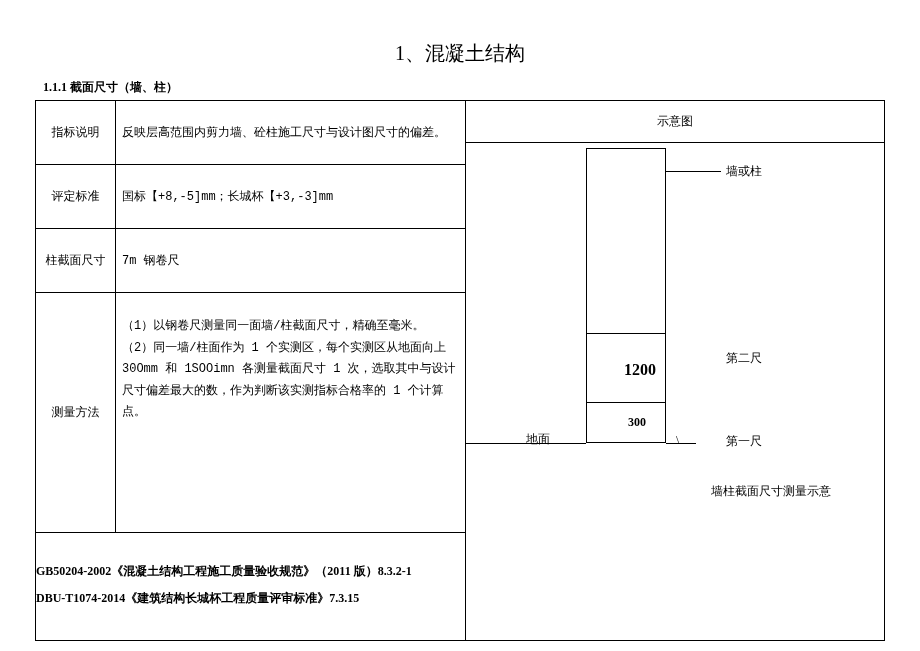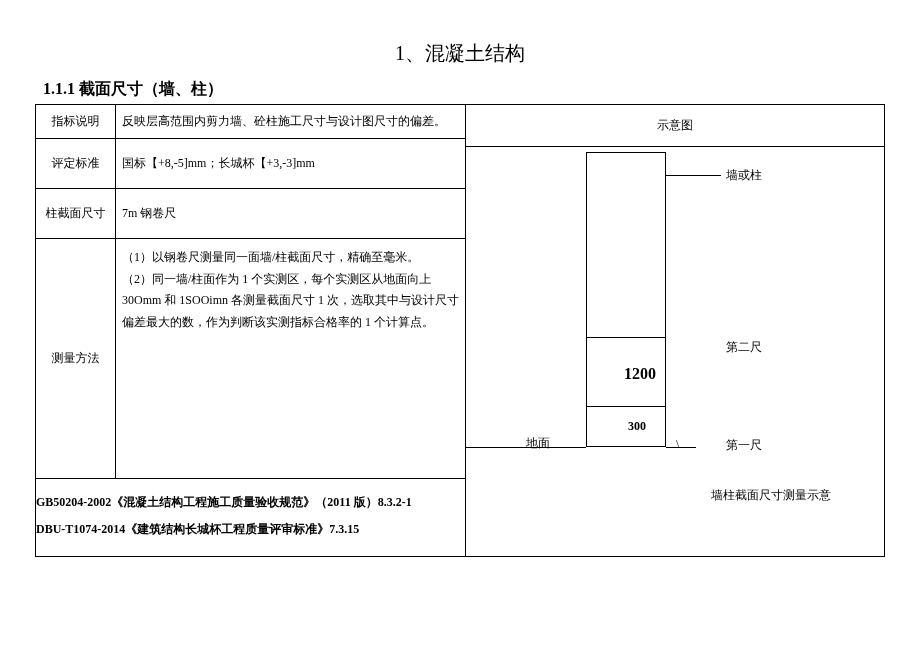--- a/index.html
+++ b/index.html
@@ -12,43 +12,44 @@
       height: 651px;
       padding: 40px 35px 20px 35px;
     }
     .title {
       text-align: center;
       font-size: 20px;
       font-weight: normal;
       margin-bottom: 12px;
     }
     .section-num {
-      font-size: 16px;
+      font-size: 12px;
       font-weight: bold;
       margin-left: 8px;
       margin-bottom: 4px;
     }
     table {
       border-collapse: collapse;
       width: 100%;
       table-layout: fixed;
     }
     td {
       border: 1px solid #000;
-      padding: 8px 6px;
+      padding: 23px 6px;
       vertical-align: top;
       font-size: 12px;
     }
     td.label {
       text-align: center;
       vertical-align: middle;
       width: 80px;
     }
     td.content {
       width: 350px;
+      font-family: Liberation Mono, monospace;
     }
     td.diagram-col {
       width: auto;
       position: relative;
       padding: 0;
       margin-top: 10px;
     }
     .refs {
       margin-top: 6px;
       font-size: 12px;
@@ -112,21 +113,21 @@
       font-size:12px;
     }
     .label-wall {
       position:absolute;
       left:260px; top:20px;
       font-size:12px;
       text-align:center;
     }
     .label-second {
       position:absolute;
-      left:260px; top:192px;
+      left:260px; top:207px;
       font-size:12px;
     }
     .label-first {
       position:absolute;
       left:260px; top:290px;
       font-size:12px;
     }
     .label-ground {
       position:absolute;
       left:60px; top:288px;

